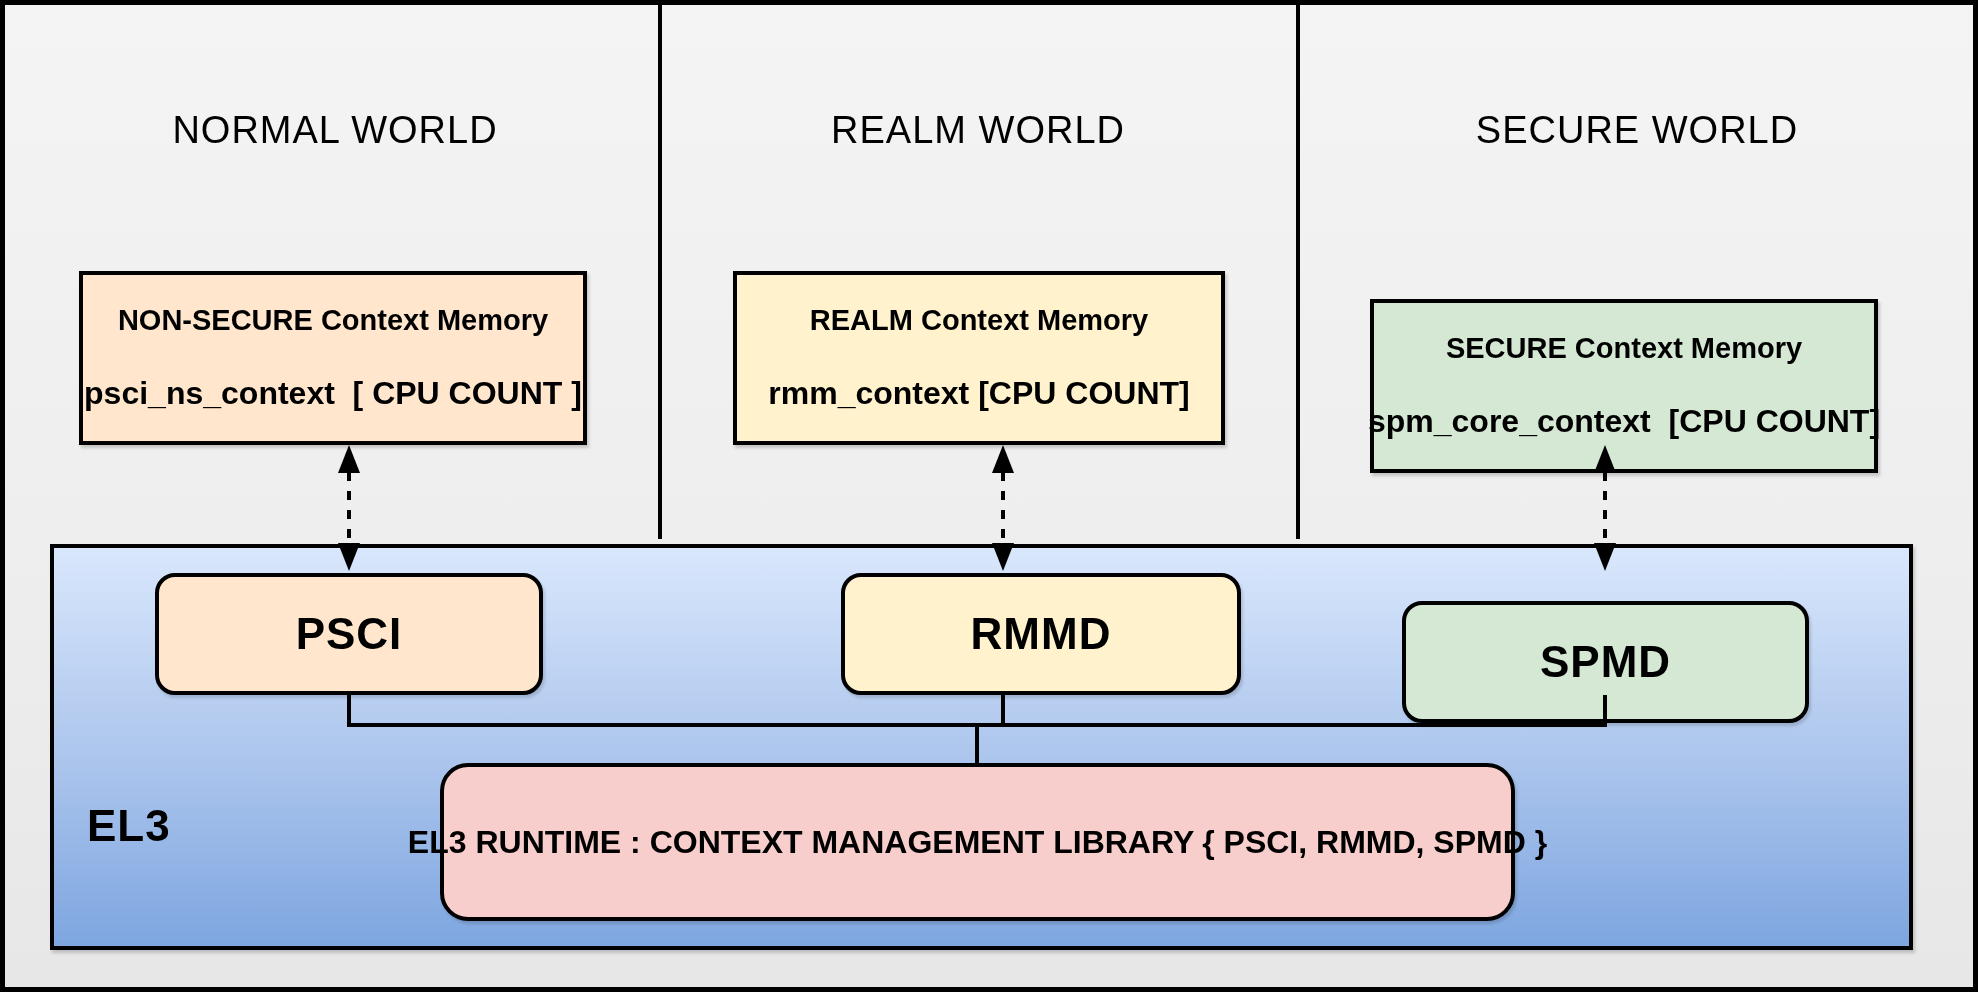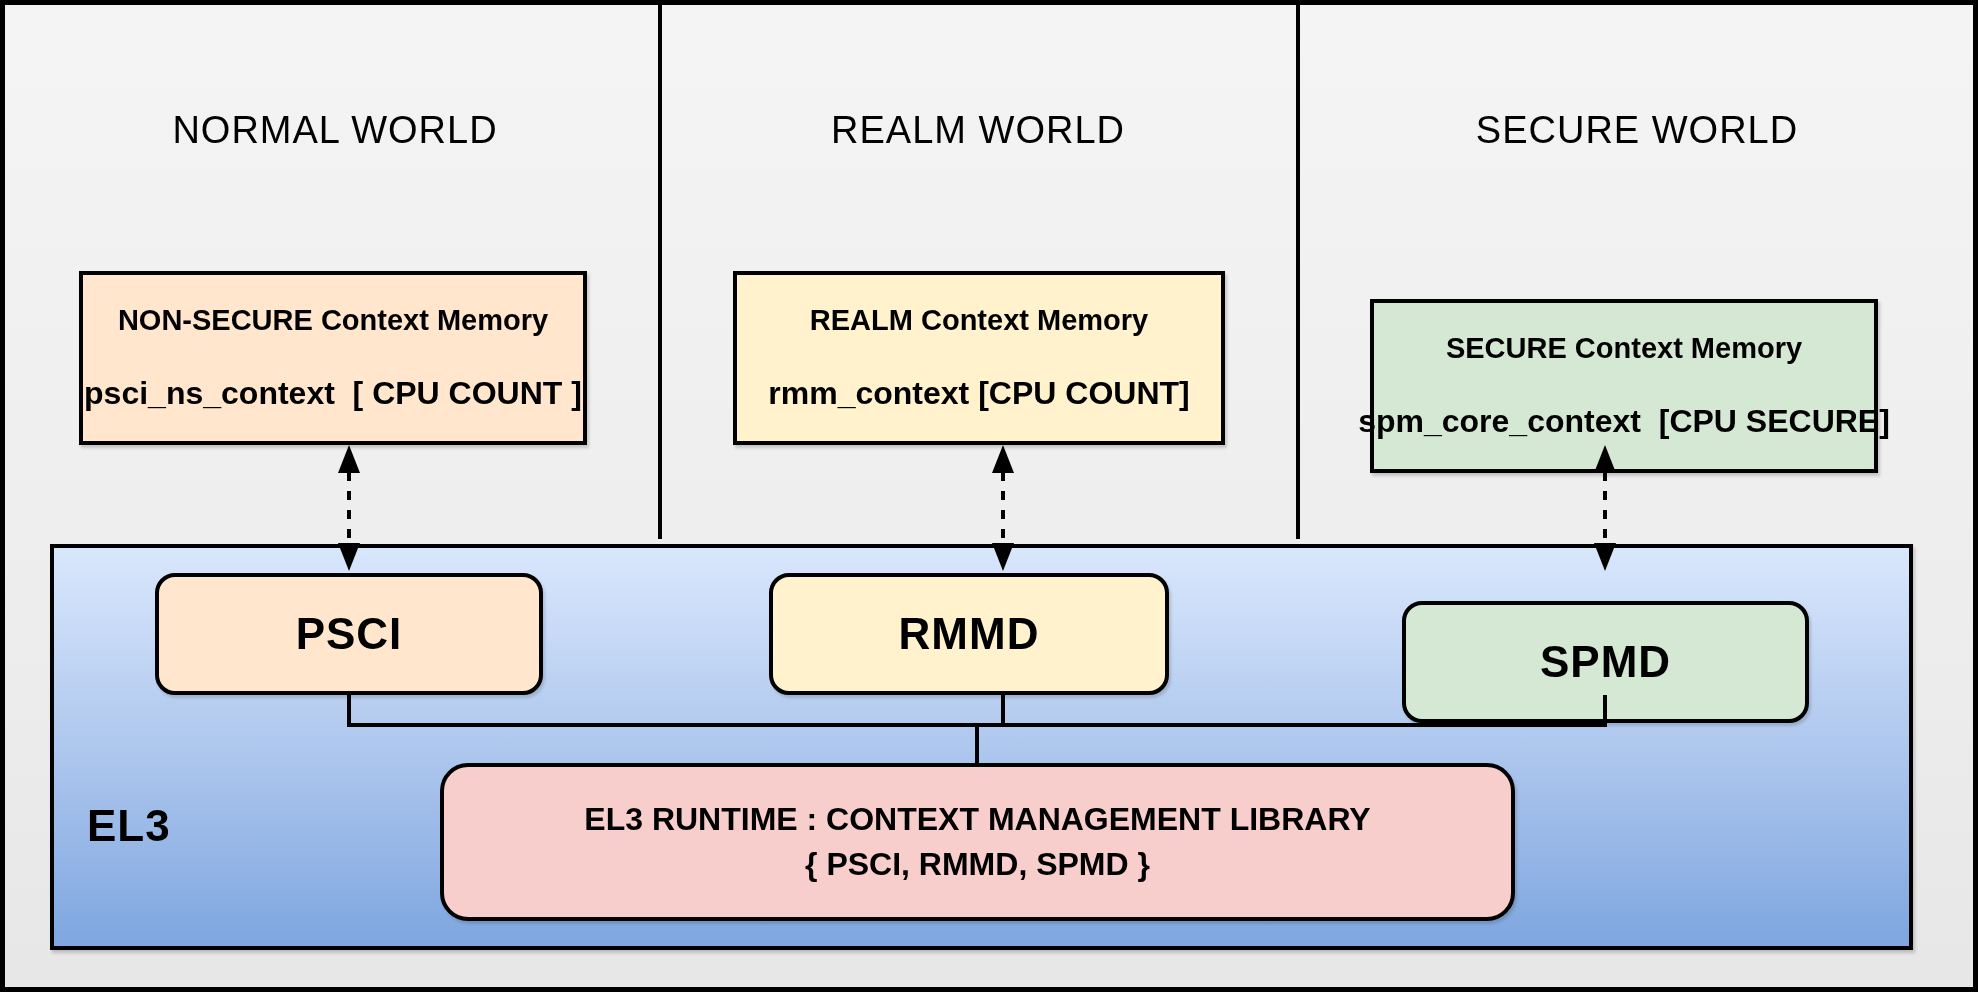--- a/index.html
+++ b/index.html
@@ -47,21 +47,21 @@
     position:absolute;top:568px;height:122px;
     box-sizing:border-box;border:4px solid #000;border-radius:20px;
     display:flex;align-items:center;justify-content:center;
     font-size:44px;font-weight:bold;letter-spacing:1px;
     box-shadow:2px 3px 3px rgba(0,0,0,0.15);
   }
   .runtime-box{
     position:absolute;left:435px;top:758px;width:1075px;height:158px;
     box-sizing:border-box;border:4px solid #000;border-radius:28px;
     background:#f8cecc;
-    display:flex;flex-direction:column;align-items:center;justify-content:center;
+    display:flex;flex-direction:row;align-items:center;justify-content:center;
     gap:8px;
     box-shadow:2px 3px 3px rgba(0,0,0,0.15);
   }
   .runtime-line{font-size:32px;font-weight:bold;white-space:pre;}
   svg.overlay{position:absolute;left:0;top:0;pointer-events:none;}
 </style>
 </head>
 <body>
 
 <div class="canvas">
@@ -78,30 +78,30 @@
     <div class="ctx-value">psci_ns_context  [ CPU COUNT ]</div>
   </div>
 
   <div class="ctx-box yellow" style="left:728px;width:492px;">
     <div class="ctx-title">REALM Context Memory</div>
     <div class="ctx-value">rmm_context [CPU COUNT]</div>
   </div>
 
   <div class="ctx-box green" style="left:1365px;width:508px;">
     <div class="ctx-title">SECURE Context Memory</div>
-    <div class="ctx-value">spm_core_context  [CPU SECURE]</div>
+    <div class="ctx-value">spm_core_context  [CPU COUNT]</div>
   </div>
 
   <div class="el3-box"></div>
   <div class="el3-label">EL3</div>
 
   <div class="service-box peach" style="left:150px;width:388px;">
     <span>PSCI</span>
   </div>
-  <div class="service-box yellow" style="left:764px;width:400px;">
+  <div class="service-box yellow" style="left:836px;width:400px;">
     <span>RMMD</span>
   </div>
   <div class="service-box green" style="left:1397px;width:407px;">
     <span>SPMD</span>
   </div>
 
   <div class="runtime-box">
     <div class="runtime-line">EL3 RUNTIME : CONTEXT MANAGEMENT LIBRARY</div>
     <div class="runtime-line">{ PSCI, RMMD, SPMD }</div>
   </div>

